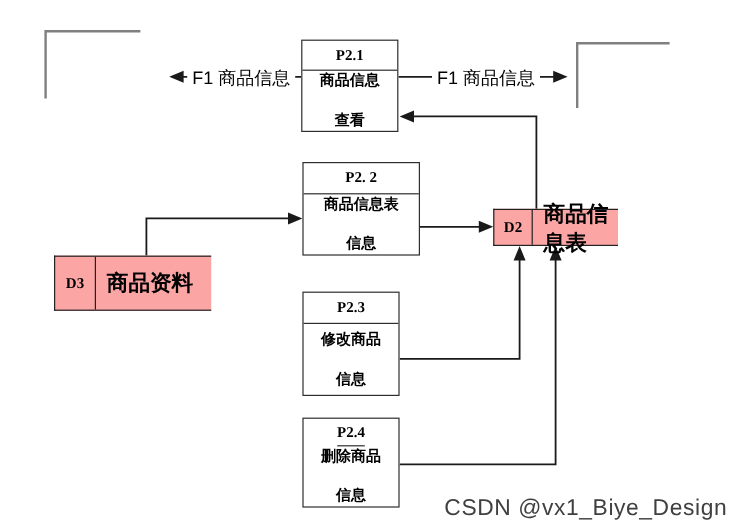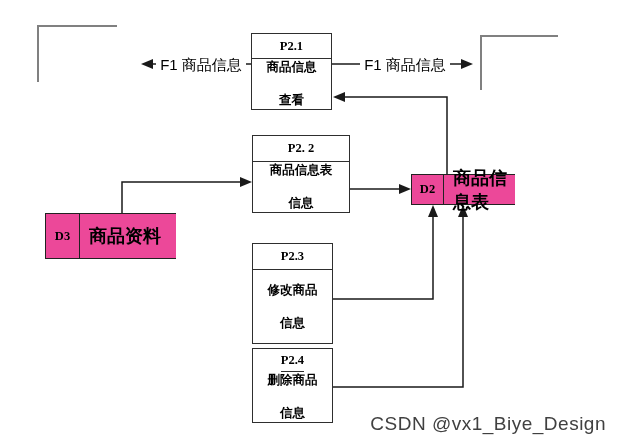--- a/index.html
+++ b/index.html
@@ -23,21 +23,21 @@
     align-items:center;justify-content:center;font-weight:bold;
     font-size:12.5px;font-family:"Liberation Serif",serif;
   }
   .process-body{
     flex:1;display:flex;flex-direction:column;align-items:center;
     justify-content:center;font-weight:bold;font-size:12.5px;line-height:17px;
     text-align:center;
     gap:16px;
   }
   .store{
-    position:absolute;display:flex;box-sizing:border-box;background:#ec4899;
+    position:absolute;display:flex;box-sizing:border-box;background:#fca5a5;
     border-top:1.5px solid #222;border-bottom:1.5px solid #222;
     border-left:1.5px solid #222;color:#000;
   }
   .store-id{
     border-right:1.5px solid #222;display:flex;align-items:center;
     justify-content:center;font-weight:bold;font-size:12.5px;
     font-family:"Liberation Serif",serif;box-sizing:border-box;
   }
   .store-name{
     flex:1;display:flex;align-items:center;padding-left:9px;
@@ -109,21 +109,21 @@
   </div>
 
   <div class="process-box" style="left:252px;top:135px;width:98px;height:78px;">
     <div class="process-header">P2. 2</div>
     <div class="process-body">
       <span>商品信息表</span>
       <span>信息</span>
     </div>
   </div>
 
-  <div class="process-box" style="left:252px;top:243px;width:81px;height:101px;">
+  <div class="process-box" style="left:252px;top:243px;width:81px;height:87px;">
     <div class="process-header">P2.3</div>
     <div class="process-body">
       <span>修改商品</span>
       <span>信息</span>
     </div>
   </div>
 
   <div class="process-box" style="left:252px;top:348px;width:81px;height:75px;align-items:center;">
     <div class="process-header">P2.4</div>
     <div class="process-body">

